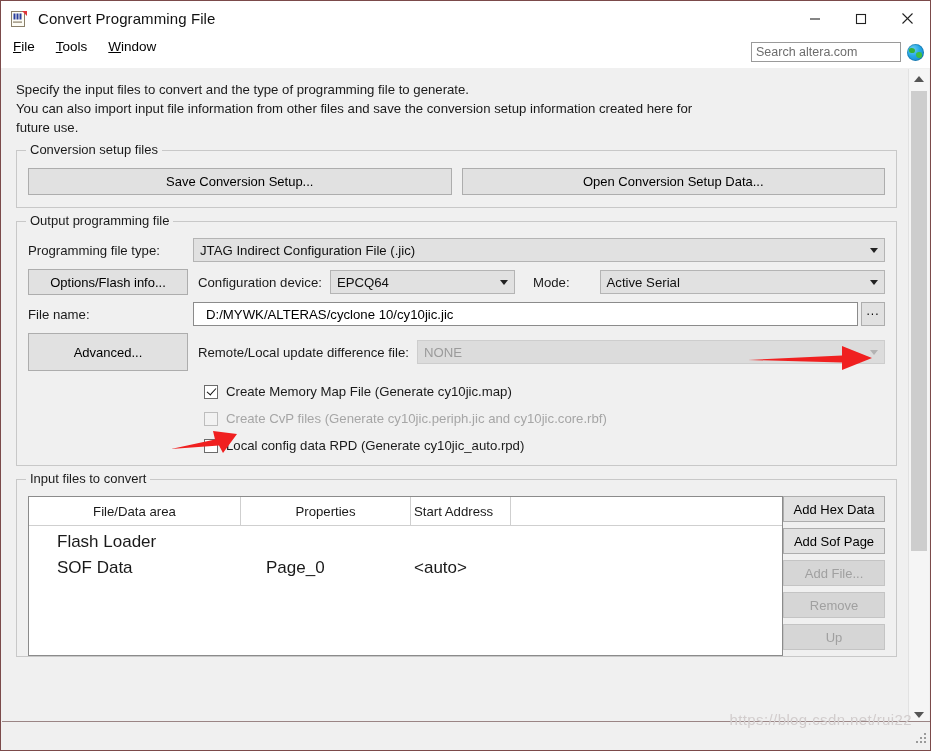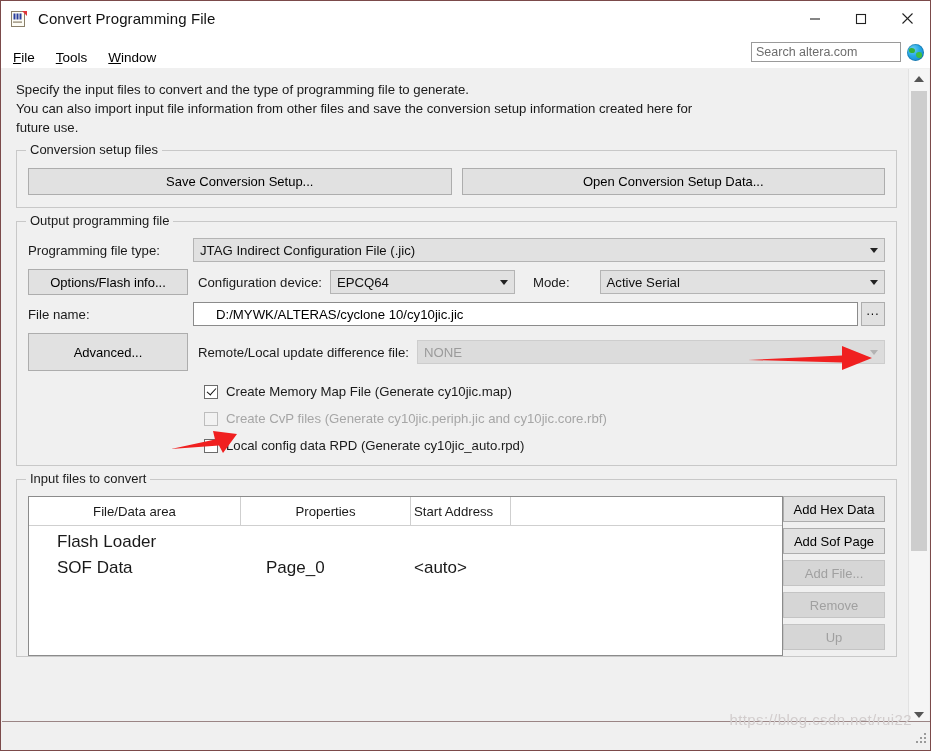--- a/index.html
+++ b/index.html
@@ -59,21 +59,21 @@
     background: transparent;
   }
 
   
   .menubar {
     position: absolute;
     left: 0; top: 35px;
     width: 929px; height: 32px;
     background: #ffffff;
     display: flex;
-    align-items: flex-end;
+    align-items: flex-start;
   }
   .menu-item {
     padding: 3px 9px;
     margin-left: 3px;
     font-size: 13.5px;
     color: #000;
     white-space: nowrap;
   }
   .menu-item u { text-decoration: underline; }
 
@@ -231,21 +231,21 @@
   .select.disabled .arrow { border-top-color: #b3b3b3; }
 
   .textinput {
     height: 24px;
     background: #ffffff;
     border: 1px solid #8b8b8b;
     box-sizing: border-box;
     font-family: "Liberation Sans", sans-serif;
     font-size: 13.2px;
     color: #000;
-    padding: 0 22px;
+    padding: 0 12px;
     outline: none;
   }
   .browse-btn {
     width: 24px; height: 24px;
     margin-left: 3px;
     font-size: 12px;
     letter-spacing: 1px;
     line-height: 8px;
     padding-bottom: 6px;
   }

